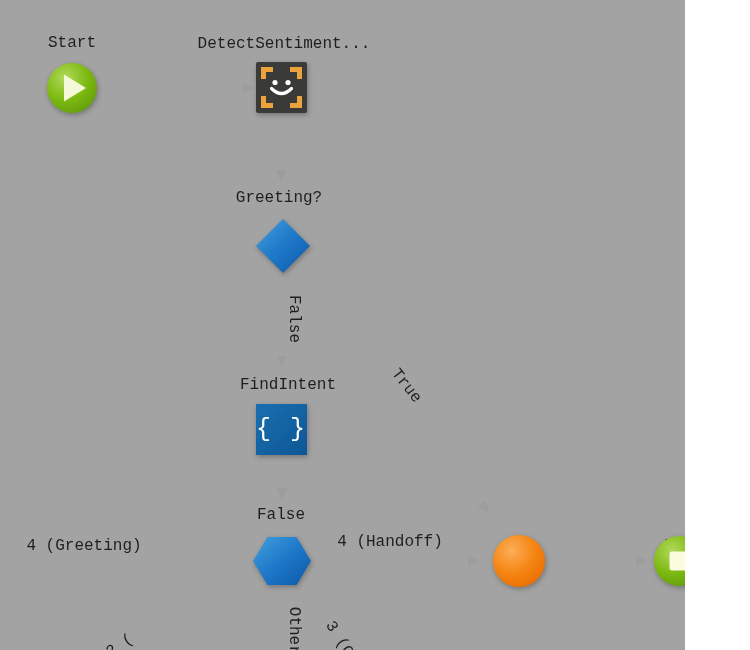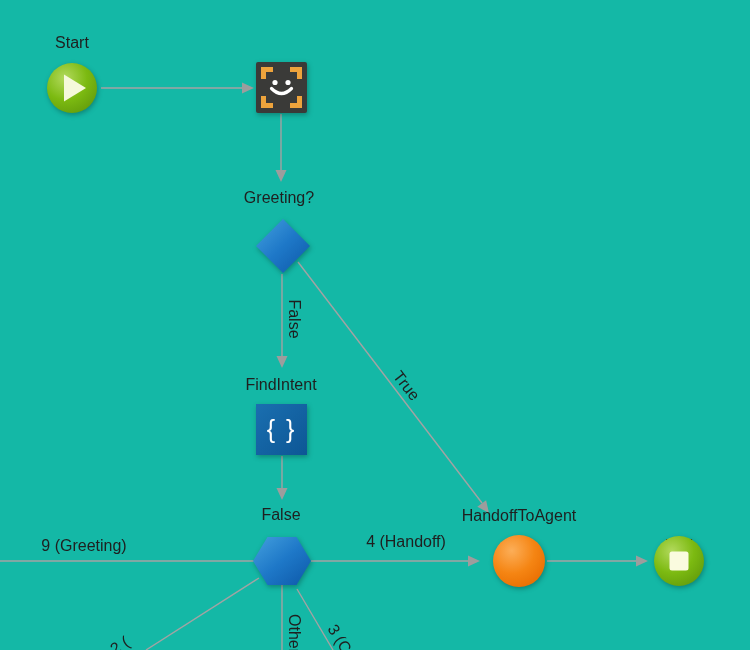--- a/index.html
+++ b/index.html
@@ -1,18 +1,18 @@
 <!DOCTYPE html>
 <html><head>
 <meta charset="utf-8">
 <style>
   html,body{margin:0;padding:0;background:#fff;}
   .canvas{
-    position:relative;width:750px;height:650px;background:#14b8a6;
-    overflow:hidden;font-family:Liberation Sans, sans-serif;
+    position:relative;width:685px;height:650px;background:#a3a3a3;
+    overflow:hidden;font-family:Liberation Mono, monospace;
   }
   .edges{position:absolute;left:0;top:0;width:750px;height:650px;}
   .edges line{stroke:#a3a3a3;stroke-width:1.4;}
   .edges polygon{fill:#9d9d9d;}
   .lbl{
     position:absolute;font-size:16px;color:#1f1f1f;white-space:nowrap;
     transform:translate(-50%,-50%);line-height:1.15;
   }
   .r90 {transform:translate(-50%,-50%) rotate(90deg);}
   .r52 {transform:translate(-50%,-50%) rotate(52deg);}
@@ -69,28 +69,28 @@
     </g>
     <g>
       <line x1="282" y1="585" x2="282" y2="650"></line>
     </g>
     <g>
       <line x1="297" y1="589" x2="333" y2="650"></line>
     </g>
   </svg>
 
   <div class="lbl" style="left:72px;top:43px">Start</div>
+  <div class="lbl" style="left:284px;top:44px">DetectSentiment...</div>
   <div class="lbl" style="left:279px;top:198px">Greeting?</div>
-  <div class="lbl" style="left:281px;top:385px">FindIntent</div>
+  <div class="lbl" style="left:288px;top:385px">FindIntent</div>
   <div class="lbl" style="left:281px;top:515px">False</div>
-  <div class="lbl" style="left:519px;top:516px">HandoffToAgent</div>
   <div class="lbl" style="left:679px;top:546px">End</div>
 
-  <div class="lbl" style="left:84px;top:546px">9 (Greeting)</div>
-  <div class="lbl" style="left:406px;top:542px">4 (Handoff)</div>
+  <div class="lbl" style="left:84px;top:546px">4 (Greeting)</div>
+  <div class="lbl" style="left:390px;top:542px">4 (Handoff)</div>
   <div class="lbl r90" style="left:294px;top:319px">False</div>
   <div class="lbl r52" style="left:406px;top:386px">True</div>
   <div class="lbl r90" style="left:294px;top:650px">Otherwise</div>
   <div class="lbl rm33" style="left:120px;top:646px">2 (</div>
   <div class="lbl r58" style="left:339px;top:639px">3 (C</div>
 
   <svg class="icon" style="left:46px;top:62px" width="52" height="52" viewBox="0 0 52 52">
     <defs>
       <radialGradient id="gStart" cx="36%" cy="30%" r="80%">
         <stop offset="0" stop-color="#b2d95c"></stop>

